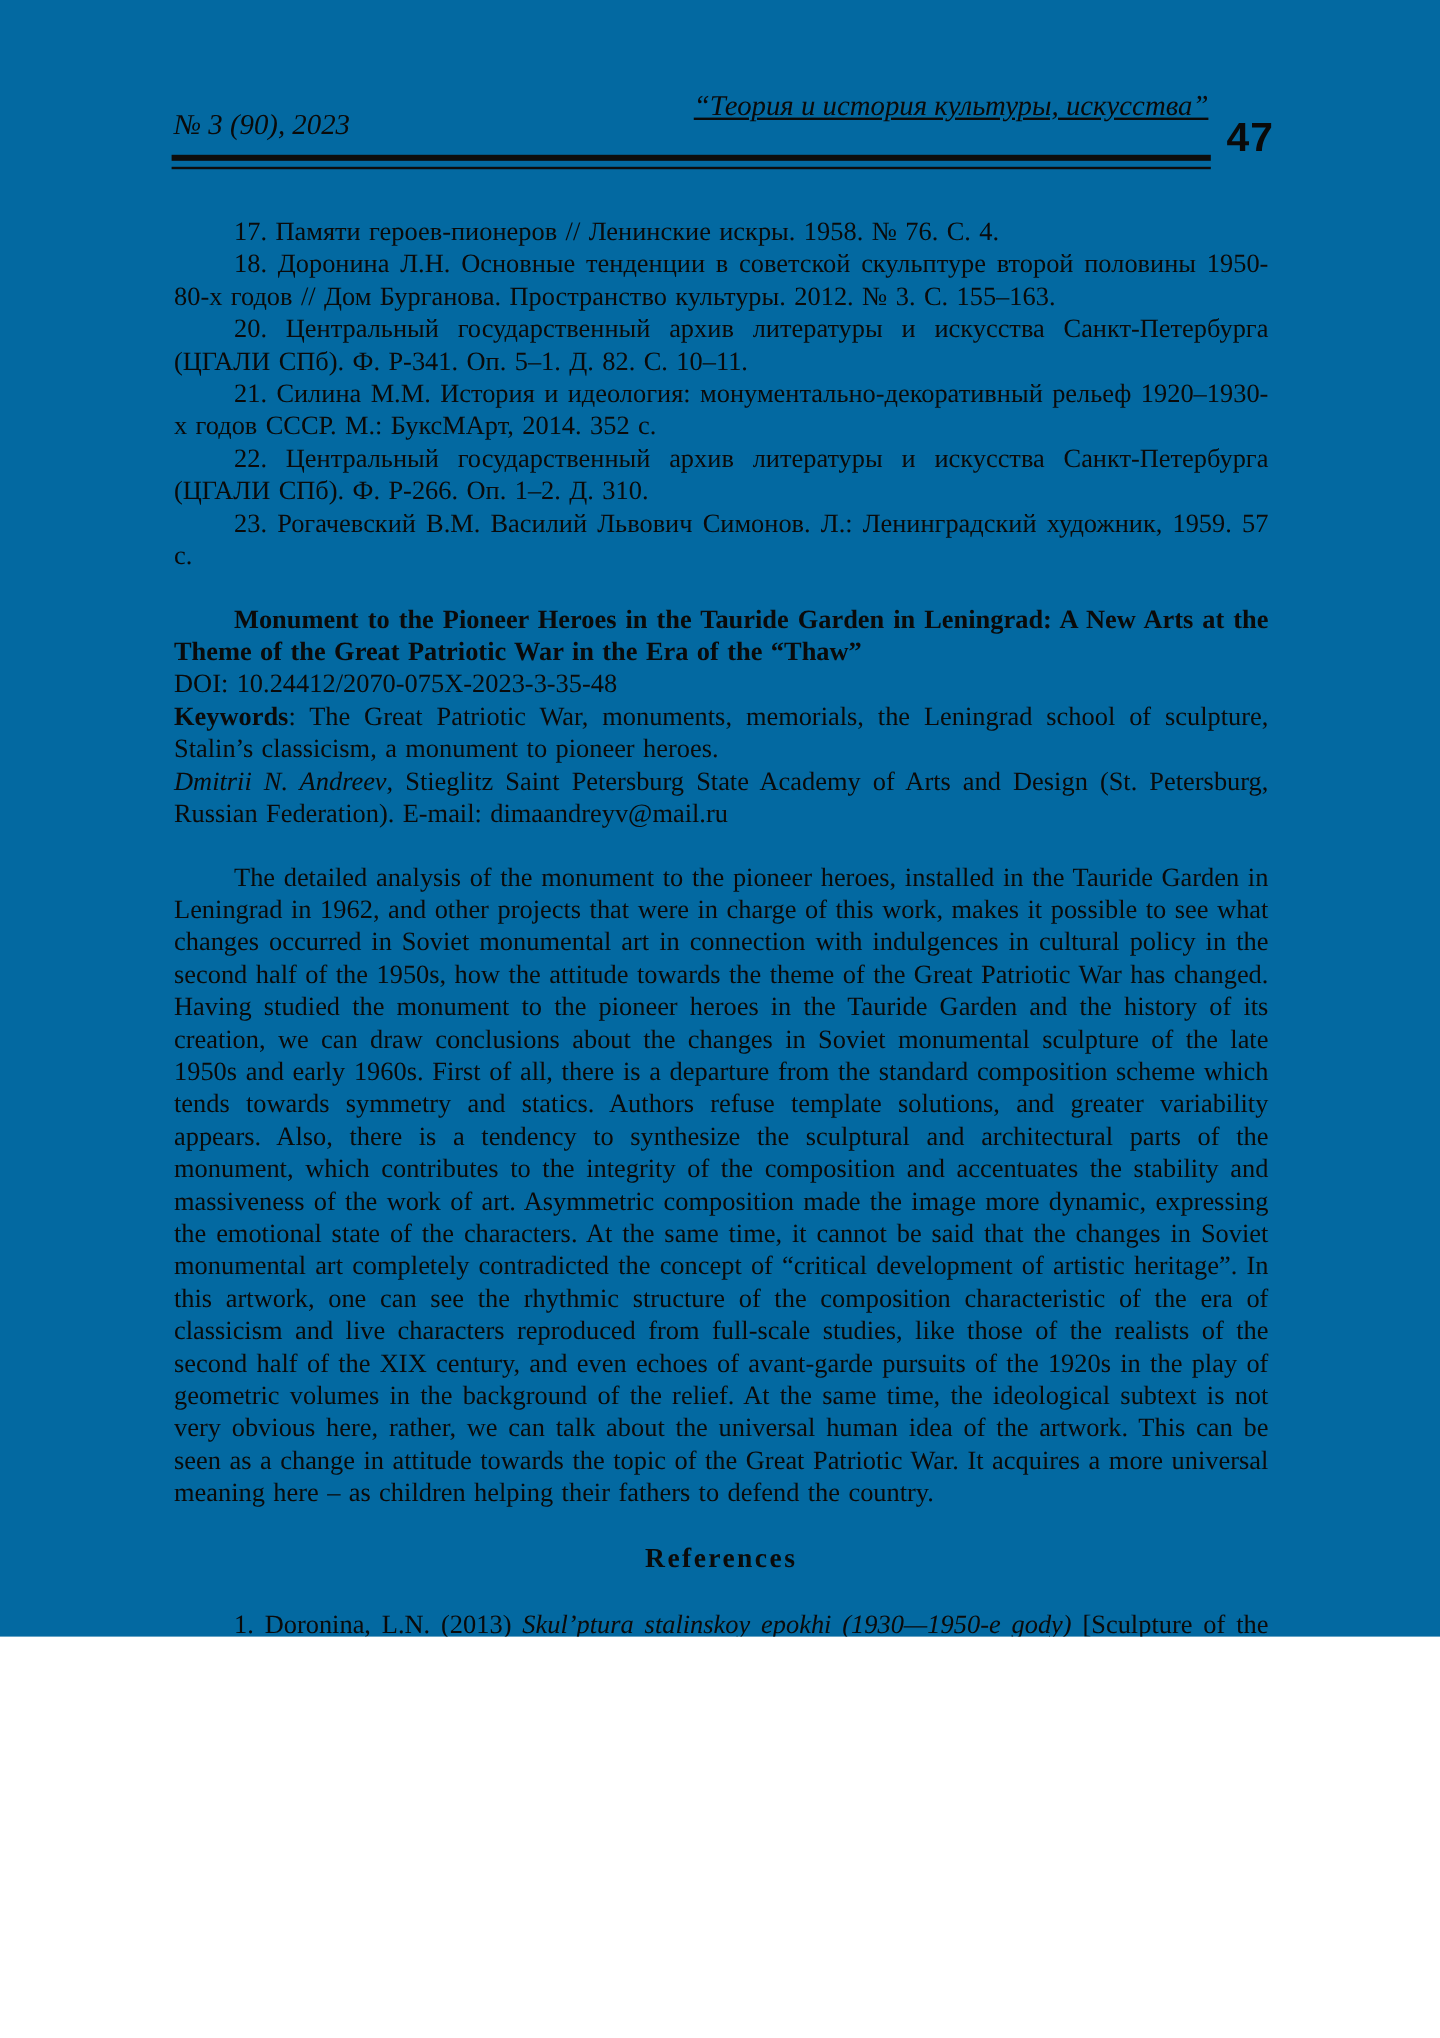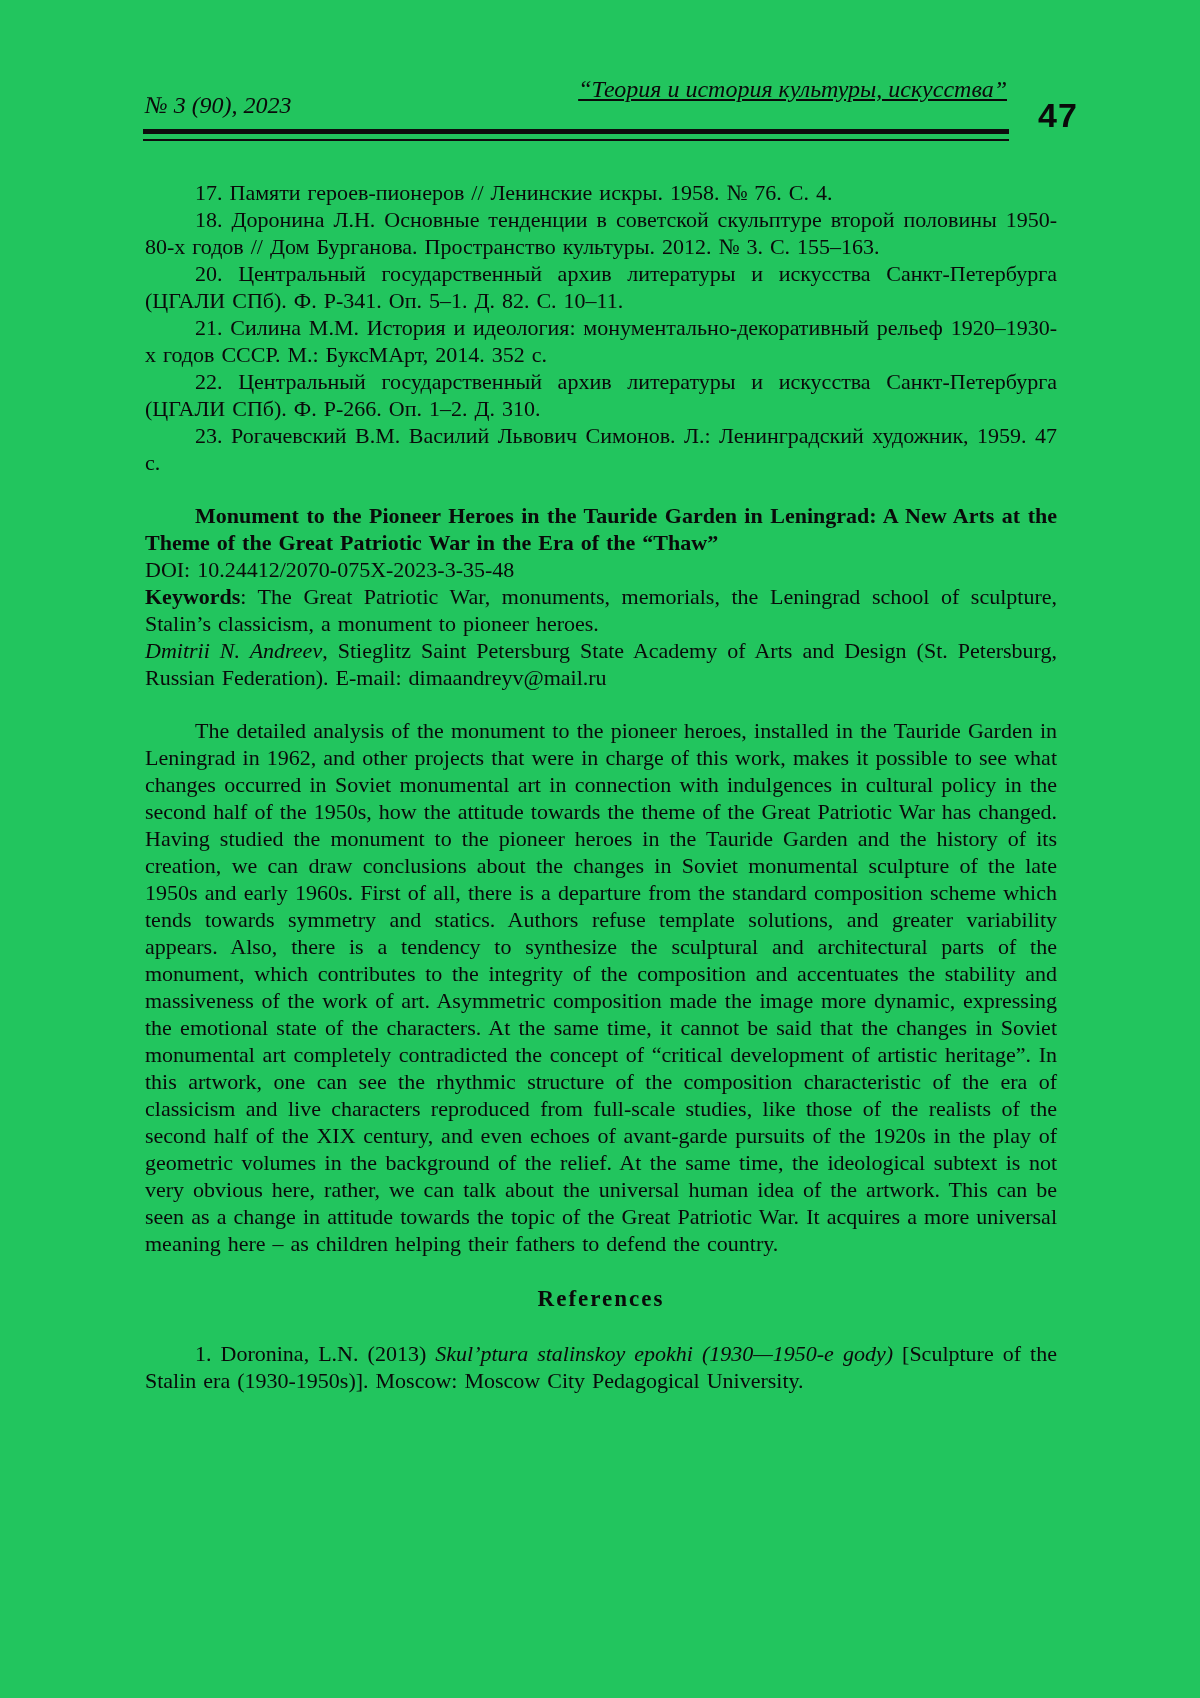--- a/index.html
+++ b/index.html
@@ -1,20 +1,20 @@
 <!DOCTYPE html>
 <html><head>
 <meta charset="utf-8">
 <style>
   html, body { margin: 0; padding: 0; background: #ffffff; }
   .page {
     position: relative;
     width: 1200px;
-    height: 1698px;
-    background: #22c55e;
+    height: 1364px;
+    background: #0369a1;
     font-family: "Liberation Serif", serif;
     color: #0a0a0a;
     overflow: hidden;
   }
 
   
   .hdr-issue {
     position: absolute;
     left: 145px; top: 92px;
     font-style: italic;
@@ -41,21 +41,20 @@
     width: 866px; height: 2px;
     background: #0d0d0d;
   }
   .hdr-pagenum {
     position: absolute;
     left: 1022px; top: 96px;
     font-family: "Liberation Sans", sans-serif;
     font-weight: bold;
     font-size: 34px;
     letter-spacing: 1px;
-    margin-left: 16px;
   }
 
   
   .content {
     position: absolute;
     left: 145px; top: 179px;
     width: 912px;
     font-size: 22px;
     line-height: 27px;
     text-align: justify;
@@ -90,21 +89,21 @@
   <span class="hdr-pagenum">47</span>
 
   <div class="content">
 
     <section>
       <p class="ref">17. Памяти героев-пионеров // Ленинские искры. 1958. № 76. С. 4.</p>
       <p class="ref">18. Доронина Л.Н. Основные тенденции в советской скульптуре второй половины 1950-80-х годов // Дом Бурганова. Пространство культуры. 2012. № 3. С. 155–163.</p>
       <p class="ref">20. Центральный государственный архив литературы и искусства Санкт-Петербурга (ЦГАЛИ СПб). Ф. Р-341. Оп. 5–1. Д. 82. С. 10–11.</p>
       <p class="ref">21. Силина М.М. История и идеология: монументально-декоративный рельеф 1920–1930-х годов СССР. М.: БуксМАрт, 2014. 352 с.</p>
       <p class="ref">22. Центральный государственный архив литературы и искусства Санкт-Петербурга (ЦГАЛИ СПб). Ф. Р-266. Оп. 1–2. Д. 310.</p>
-      <p class="ref">23. Рогачевский В.М. Василий Львович Симонов. Л.: Ленинградский художник, 1959. 47 с.</p>
+      <p class="ref">23. Рогачевский В.М. Василий Львович Симонов. Л.: Ленинградский художник, 1959. 57 с.</p>
     </section>
 
     <p class="title-en">Monument to the Pioneer Heroes in the Tauride Garden in Leningrad: A New Arts at the Theme of the Great Patriotic War in the Era of the “Thaw”</p>
 
 
     <p class="meta-line">DOI: 10.24412/2070-075X-2023-3-35-48</p>
 
     <p class="meta-line"><span class="b">Keywords</span><span>: The Great Patriotic War, monuments, memorials, the Leningrad school of sculpture, Stalin’s classicism, a monument to pioneer heroes.</span></p>
 
     <p class="meta-line"><span class="i">Dmitrii N. Andreev</span><span>, Stieglitz Saint Petersburg State Academy of Arts and Design (St. Petersburg, Russian Federation). E-mail: dimaandreyv@mail.ru</span></p>

